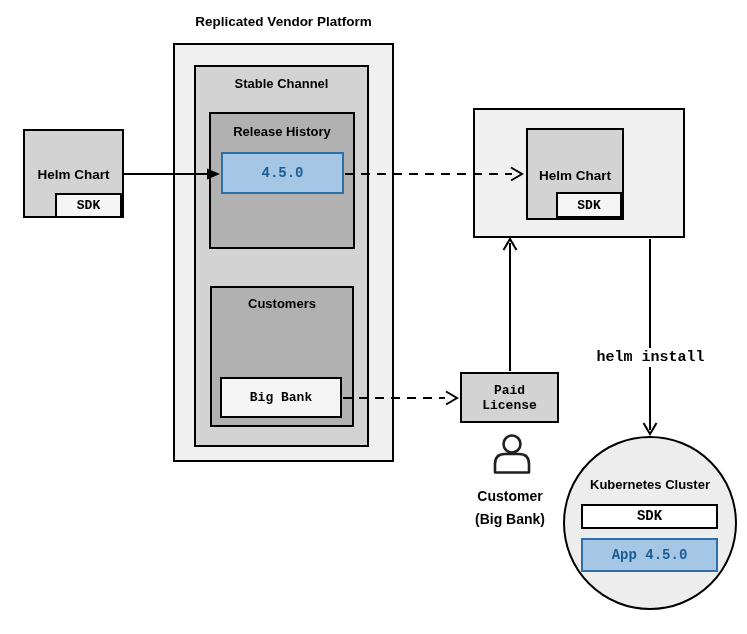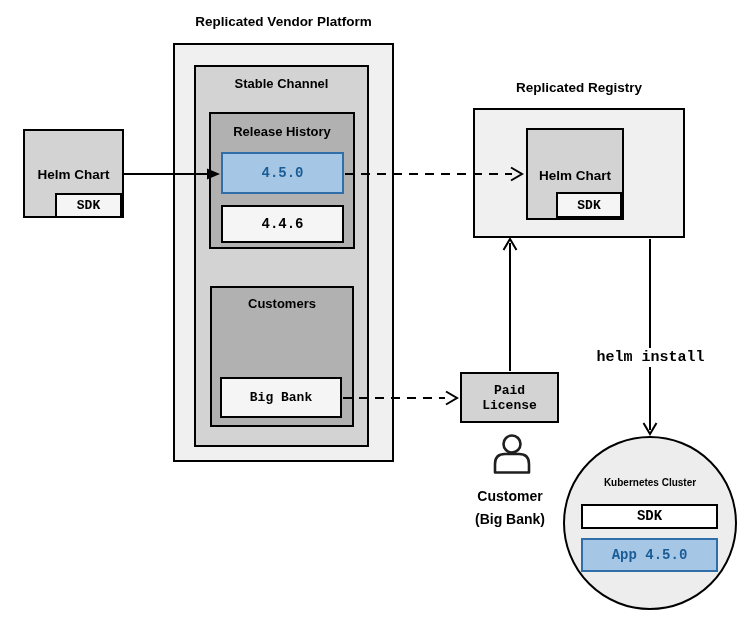--- a/index.html
+++ b/index.html
@@ -50,49 +50,47 @@
   <div class="box fill-light" style="left:161px;top:43px;width:221px;height:419px"></div>
 
   <div class="box fill-medium" style="left:182px;top:65px;width:175px;height:382px">
     <div class="in-title" style="top:9px">Stable Channel</div>
   </div>
 
   <div class="box fill-dark" style="left:197px;top:112px;width:146px;height:137px">
     <div class="in-title" style="top:10px">Release History</div>
   </div>
   <div class="box fill-blue cell blue-text" style="left:209px;top:152px;width:123px;height:42px;font-size:14px">4.5.0</div>
-  <div class="box fill-lighter cell" style="left:209px;top:205px;width:123px;height:38px;font-size:14px">4.4.6</div>
 
   <div class="box fill-dark" style="left:198px;top:286px;width:144px;height:141px">
     <div class="in-title" style="top:8px">Customers</div>
   </div>
   <div class="box fill-lighter cell" style="left:208px;top:377px;width:122px;height:41px">Big Bank</div>
 
   <div class="box fill-medium" style="left:11px;top:129px;width:101px;height:89px">
     <div class="in-title" style="top:36px;font-size:13.5px">Helm Chart</div>
     <div class="box fill-lighter cell" style="left:30px;top:62px;width:67px;height:25px">SDK</div>
   </div>
 
-  <div class="ext-title" style="left:461px;top:80px;width:212px">Replicated Registry</div>
   <div class="box fill-light" style="left:461px;top:108px;width:212px;height:130px"></div>
   <div class="box fill-medium" style="left:514px;top:128px;width:98px;height:92px">
     <div class="in-title" style="top:38px;font-size:13.5px">Helm Chart</div>
     <div class="box fill-lighter cell" style="left:28px;top:62px;width:66px;height:26px">SDK</div>
   </div>
 
   <div class="box fill-medium cell" style="left:448px;top:372px;width:99px;height:51px">
     <span class="wrap-narrow" style="max-width:60px">Paid License</span>
   </div>
 
   <div class="actor-label" style="left:448px;top:485px;width:100px">
     <span>Customer (Big Bank)</span>
   </div>
 
   <div class="circle fill-light" style="left:551px;top:436px;width:174px;height:174px;background:#ededed">
-    <div class="in-title" style="top:39px;font-size:10px">Kubernetes Cluster</div>
+    <div class="in-title" style="top:39px;font-size:13px">Kubernetes Cluster</div>
     <div class="box fill-white cell" style="left:16px;top:66px;width:137px;height:25px;font-size:14px">SDK</div>
     <div class="box fill-blue cell blue-text" style="left:16px;top:100px;width:137px;height:34px;font-size:14px">App 4.5.0</div>
   </div>
 
   <svg class="overlay" width="747" height="634" viewBox="0 0 747 634">
 
     <g>
       <line x1="112" y1="174" x2="197" y2="174" stroke="#000" stroke-width="2"></line>
       <path d="M208,174 L195,168.5 L195,179.5 Z" fill="#000"></path>
     </g>

